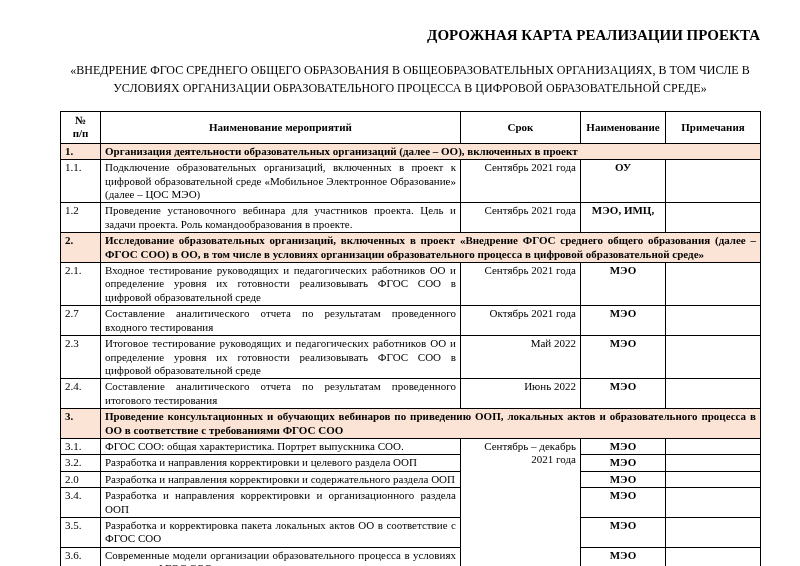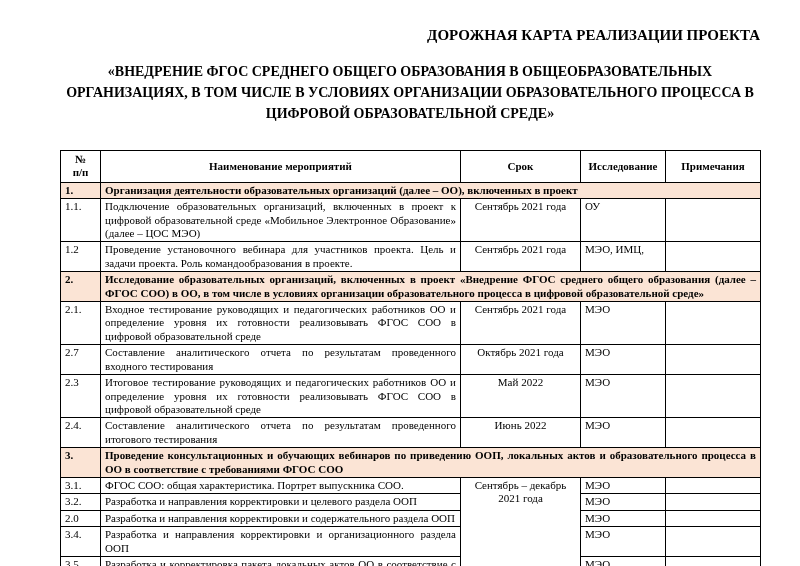--- a/index.html
+++ b/index.html
@@ -12,24 +12,24 @@
   }
   .page { padding: 27px 40px 0 60px; }
   .doc-title {
     text-align: right;
     font-weight: bold;
     font-size: 15px;
     margin-bottom: 17px;
   }
   .doc-subtitle {
     text-align: center;
-    font-weight: bold;
-    font-size: 14px;
+    font-weight: normal;
+    font-size: 12px;
     line-height: 1.5;
-    margin-bottom: 26px;
+    margin-bottom: 14px;
   }
   table.roadmap {
     border-collapse: collapse;
     width: 700px;
     table-layout: fixed;
     font-size: 11px;
   }
   table.roadmap th, table.roadmap td {
     border: 1px solid #000;
     padding: 1px 4px;
@@ -38,22 +38,22 @@
   }
   table.roadmap th {
     text-align: center;
     vertical-align: middle;
     white-space: pre-line;
     font-weight: bold;
     padding: 2px 2px;
   }
   td.col-num  { text-align: left; padding-left: 3px; }
   td.col-name { text-align: justify; margin-top: 36px; }
-  td.col-term { text-align: center; }
-  td.col-resp { text-align: left; }
+  td.col-term { text-align: right; }
+  td.col-resp { text-align: center; font-weight: bold; }
   td.col-note { text-align: left; }
   tr.section-row td {
     background: #FBE4D5;
     font-weight: bold;
   }
   tr.section-row td.col-name { text-align: justify; }
 </style>
 </head>
 <body>
 
@@ -68,21 +68,21 @@
       <col style="width:120px">
       <col style="width:85px">
       <col style="width:95px">
     </colgroup>
     <thead>
         <tr>
           <th>№
 п/п</th>
           <th>Наименование мероприятий</th>
           <th>Срок</th>
-          <th>Исследование</th>
+          <th>Наименование</th>
           <th>Примечания</th>
         </tr>
       </thead>
     <tbody>
         <tr class="section-row">
           <td class="col-num">1.</td>
           <td class="col-name" colspan="4">Организация деятельности образовательных организаций (далее – ОО), включенных в проект</td>
         </tr>
         <tr>
           <td class="col-num">1.1.</td>

